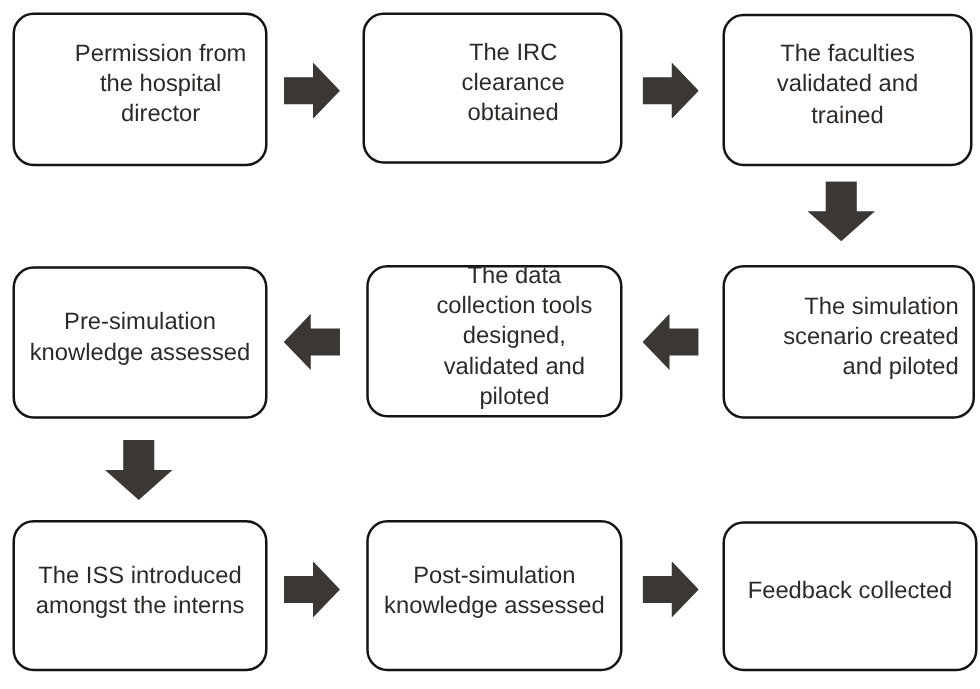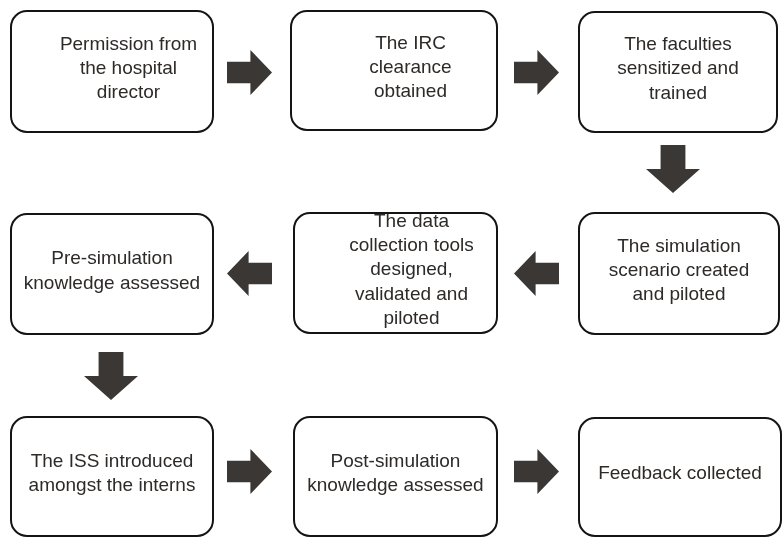--- a/index.html
+++ b/index.html
@@ -47,21 +47,21 @@
     clip-path: polygon(100% 26%, 48% 26%, 48% 0, 0 50%, 48% 100%, 48% 74%, 100% 74%);
   }
   .arrow.down {
     clip-path: polygon(27% 0, 73% 0, 73% 50%, 100% 50%, 50% 100%, 0 50%, 27% 50%);
   }
   
   .pos-b1 { left: 10px;  top: 10px;  width: 204px; height: 123px; padding-left: 44px; }
   .pos-b2 { left: 290px; top: 10px;  width: 208px; height: 121px; padding-left: 44px; }
   .pos-b3 { left: 578px; top: 11px;  width: 200px; height: 122px; }
   
-  .pos-b4 { left: 578px; top: 212px; width: 202px; height: 123px; }
+  .pos-b4 { left: 578px; top: 212px; width: 202px; height: 123px; text-align: right; }
   .pos-b5 { left: 293px; top: 212px; width: 205px; height: 122px; padding-left: 43px; }
   .pos-b6 { left: 10px;  top: 213px; width: 204px; height: 122px; }
   
   .pos-b7 { left: 10px;  top: 416px; width: 204px; height: 121px; }
   .pos-b8 { left: 293px; top: 416px; width: 205px; height: 121px; }
   .pos-b9 { left: 578px; top: 417px; width: 204px; height: 120px; }
   
   .pos-a1 { left: 227px; top: 50px;  width: 45px; height: 45px; }
   .pos-a2 { left: 514px; top: 50px;  width: 45px; height: 45px; }
   .pos-a3 { left: 646px; top: 145px; width: 54px; height: 48px; }
@@ -78,21 +78,21 @@
 
   <div class="box pos-b1">
     <span>Permission from the hospital director</span>
   </div>
   <div class="arrow right pos-a1"></div>
   <div class="box pos-b2">
     <span>The IRC clearance obtained</span>
   </div>
   <div class="arrow right pos-a2"></div>
   <div class="box pos-b3">
-    <span>The faculties sensitized and trained</span>
+    <span>The faculties validated and trained</span>
   </div>
 
   <div class="arrow down pos-a3"></div>
 
   <div class="box pos-b4">
     <span>The simulation scenario created and piloted</span>
   </div>
   <div class="arrow left pos-a4"></div>
   <div class="box pos-b5">
     <span>The data collection tools designed, validated and piloted</span>

